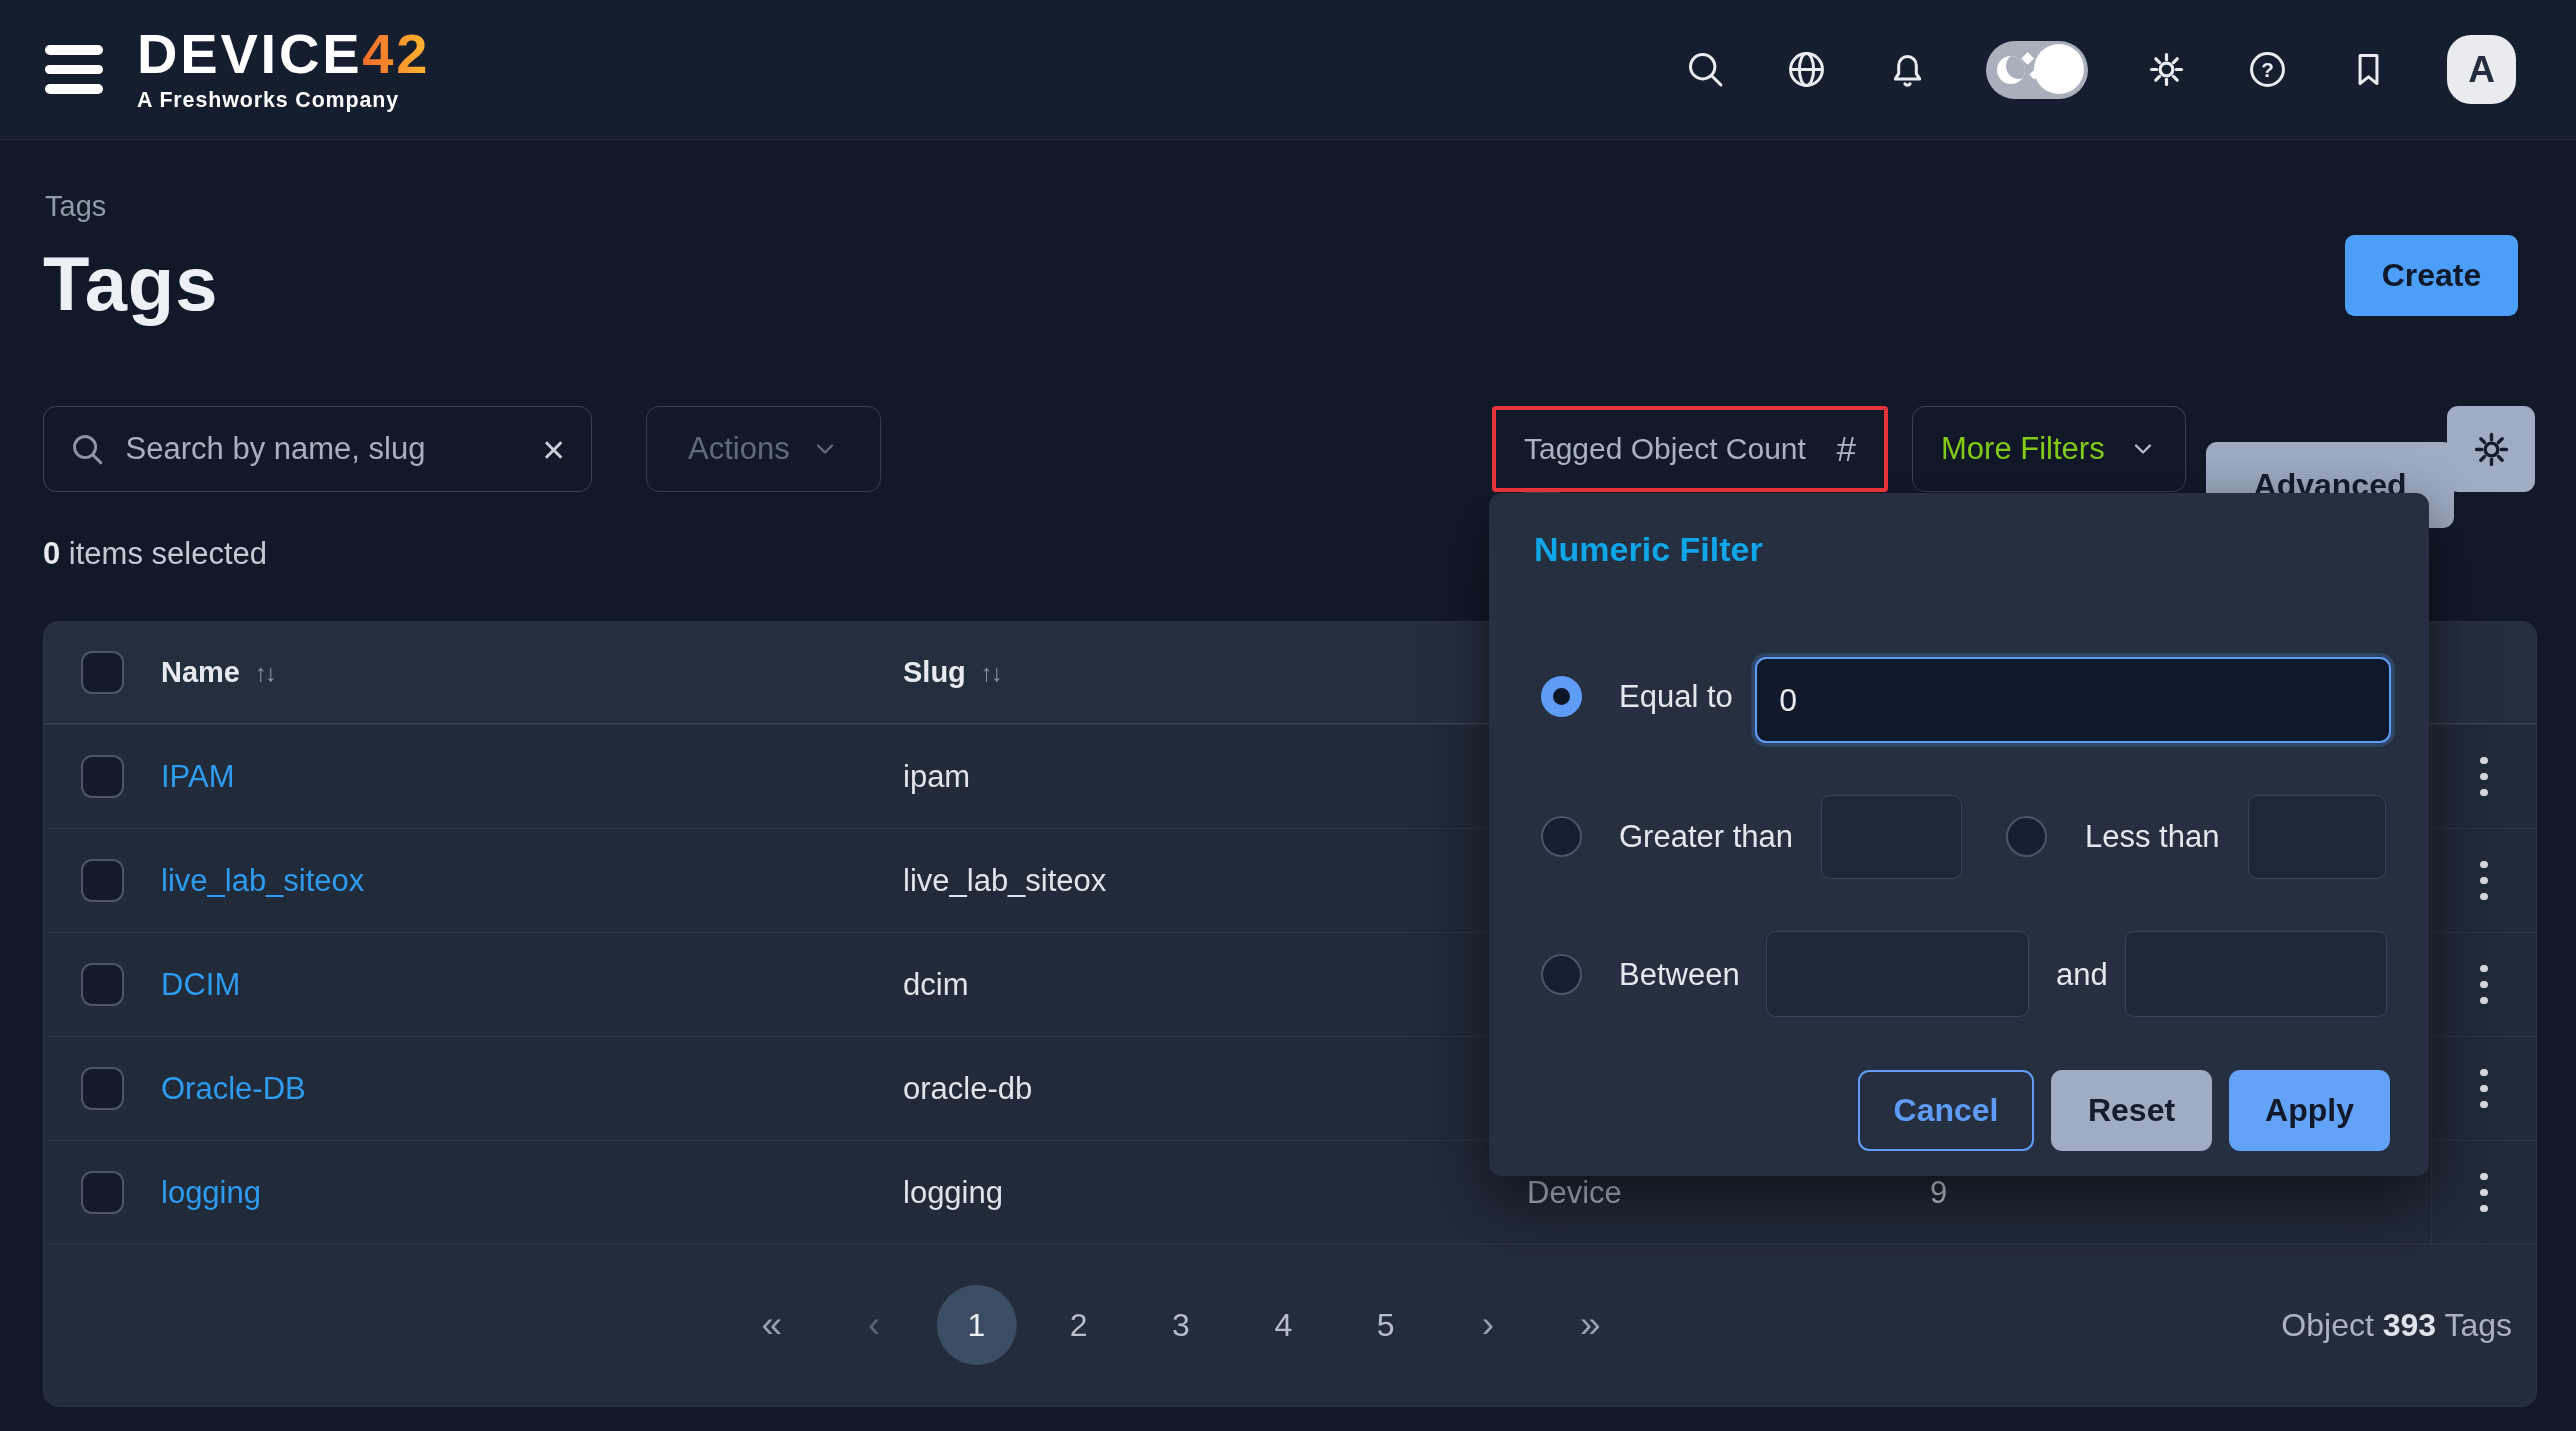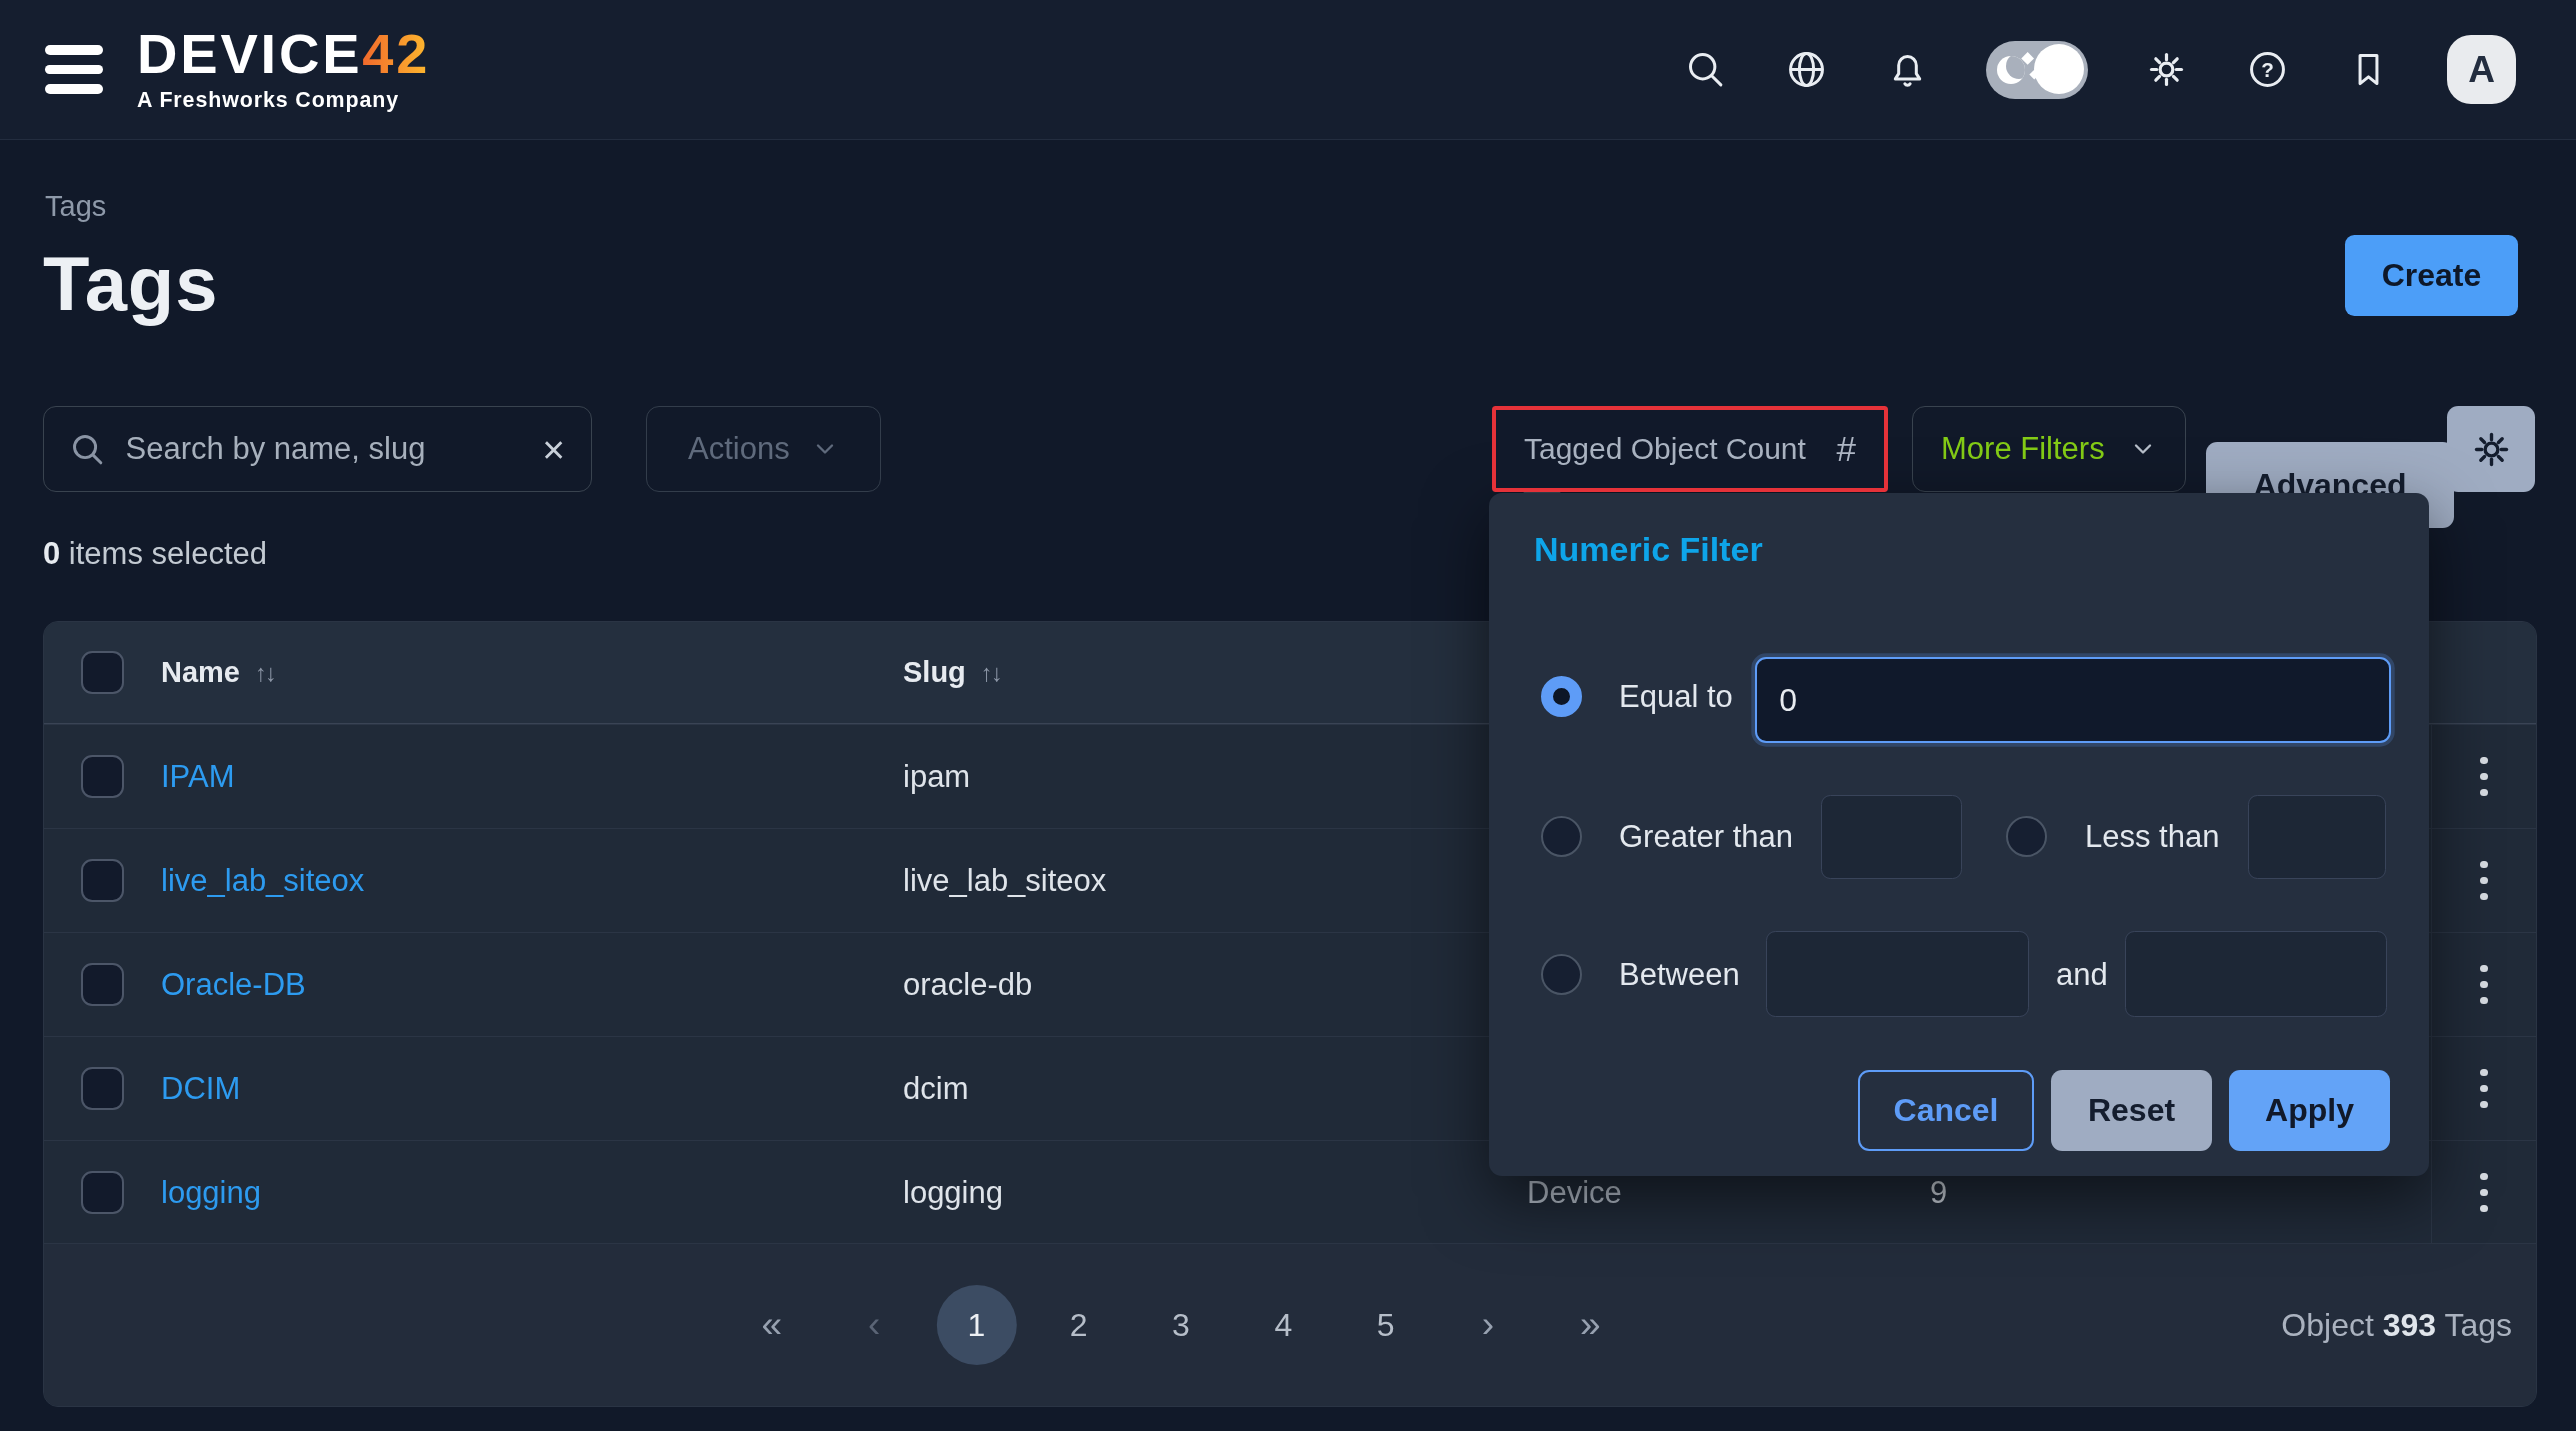--- a/index.html
+++ b/index.html
@@ -289,44 +289,44 @@
             <i></i>
             <i></i>
           </div>
         </div>
     </div>
     <div class="trow">
       <div class="c-check">
           <div class="cbx"></div>
         </div>
       <div class="c-name">
-          <span class="name">Oracle-DB</span>
-        </div>
-      <div class="c-slug">
-          <span class="slug">oracle-db</span>
+          <span class="name">DCIM</span>
+        </div>
+      <div class="c-slug">
+          <span class="slug">dcim</span>
         </div>
       <div class="c-type"><span class="type"></span></div>
       <div class="c-count"><span class="count"></span></div>
       <div class="c-actions">
           <div class="kebab">
             <i></i>
             <i></i>
             <i></i>
           </div>
         </div>
     </div>
     <div class="trow">
       <div class="c-check">
           <div class="cbx"></div>
         </div>
       <div class="c-name">
-          <span class="name">DCIM</span>
-        </div>
-      <div class="c-slug">
-          <span class="slug">dcim</span>
+          <span class="name">Oracle-DB</span>
+        </div>
+      <div class="c-slug">
+          <span class="slug">oracle-db</span>
         </div>
       <div class="c-type"><span class="type"></span></div>
       <div class="c-count"><span class="count"></span></div>
       <div class="c-actions">
           <div class="kebab">
             <i></i>
             <i></i>
             <i></i>
           </div>
         </div>

